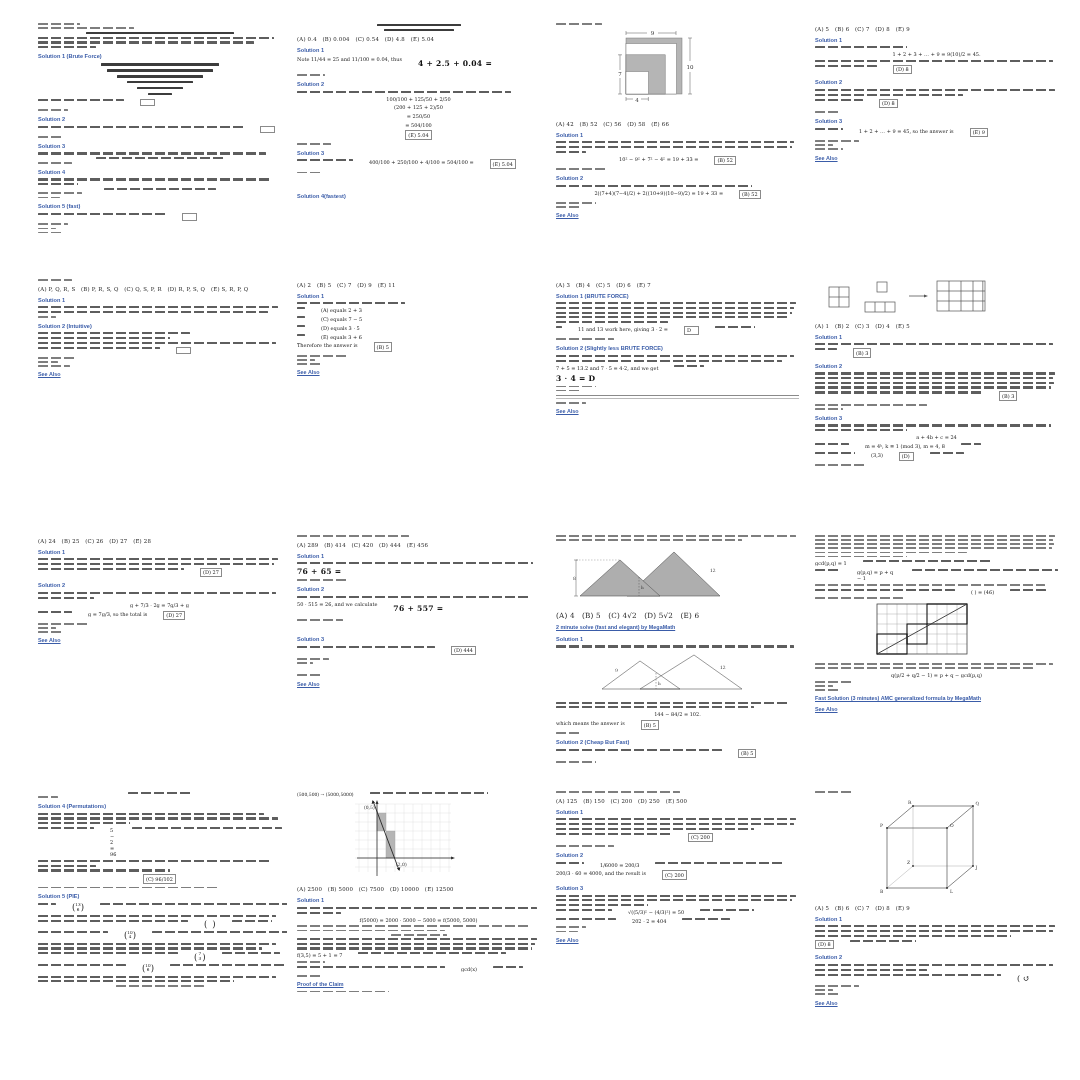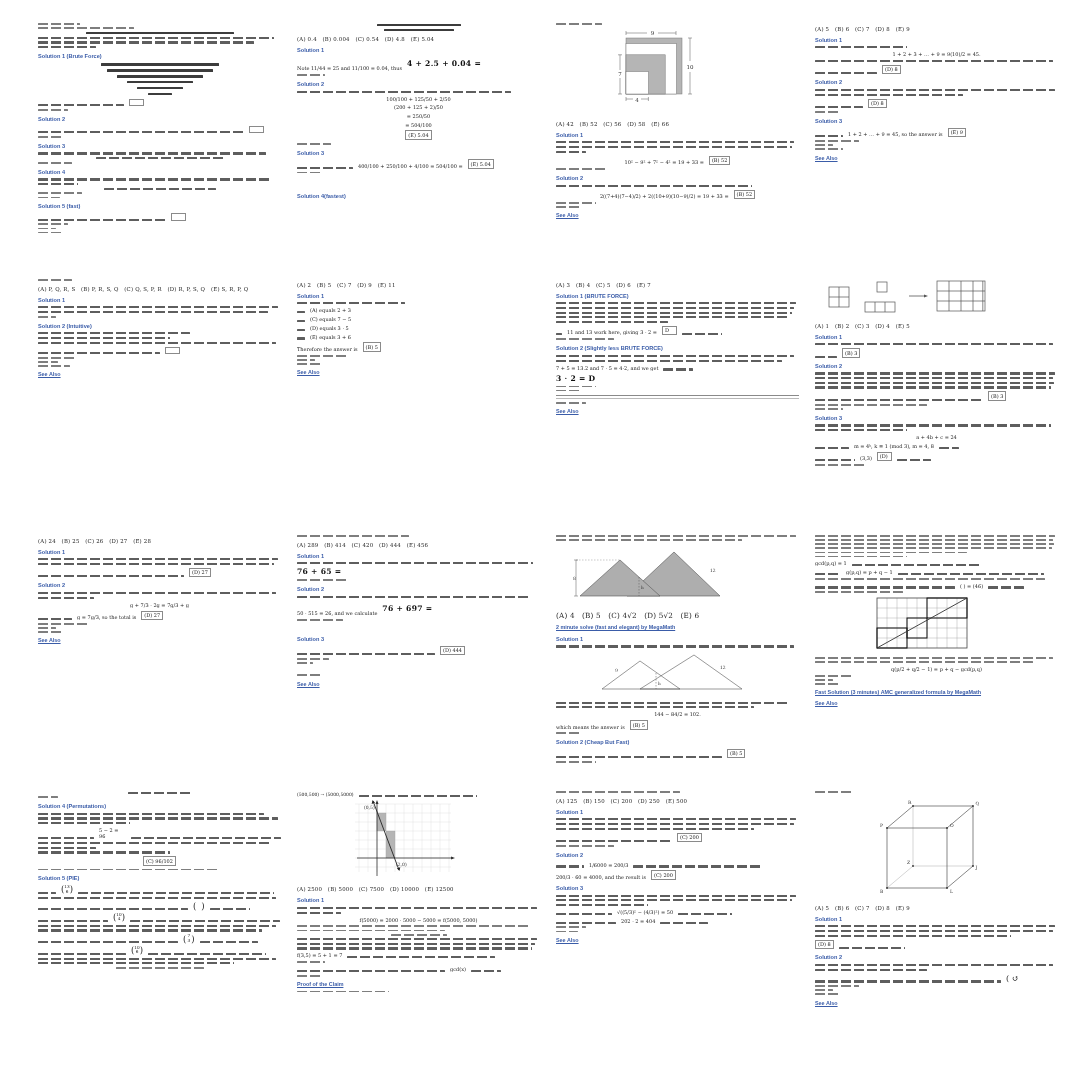--- a/index.html
+++ b/index.html
@@ -10,21 +10,21 @@
 .lines{margin:1px 0}
 .tl{height:2.2px;background:repeating-linear-gradient(90deg,#5e5e5e 0 10px,rgba(0,0,0,0) 10px 13px);margin:2.5px 0;border-radius:.5px}
 .lines.sm .tl{height:1.9px;margin:2.2px 0;opacity:.8}
 .lines.dk .tl{background:#3c3c3c;height:2.5px}
 .lines.ctr .tl{margin-left:auto;margin-right:auto}
 .lines.sp .tl{margin-top:3.4px;margin-bottom:3.4px}
 .h{color:var(--link);font-weight:bold;font-size:5.6px;margin:5px 0 3px;line-height:1.2}
 .link{color:var(--link);font-weight:bold;font-size:5.4px;text-decoration:underline;margin:4.5px 0 3px;line-height:1.2;cursor:pointer}
 .ans{font-family:"DejaVu Serif",serif;font-size:5.4px;color:#1c1c1c;margin:4.5px 0;white-space:pre;letter-spacing:.2px}
 .ans.lg{font-size:7.2px}
-.mline{display:flex;align-items:flex-end;gap:5px;margin:2.8px 0;font-family:"DejaVu Serif",serif;font-size:5px;color:#222;min-height:4px}
+.mline{display:flex;align-items:flex-start;gap:16px;margin:2.8px 0;font-family:"DejaVu Serif",serif;font-size:5px;color:#222;min-height:4px}
 .mline.ctr{justify-content:center}
 .pb{height:2.1px;background:repeating-linear-gradient(90deg,#5e5e5e 0 10px,rgba(0,0,0,0) 10px 13px);border-radius:.5px;flex:0 0 auto}
 .bx{border:.7px solid #8a8a8a;padding:.5px 2px;font-size:5px;min-width:9px;min-height:4.5px;display:inline-block;line-height:1.3}
 .big{font-family:"DejaVu Serif",serif;font-weight:bold;font-size:7.6px;color:#111;margin:3px 0;letter-spacing:.3px}
 .smtxt{font-size:5px}
 .stack{text-align:center;font-family:"DejaVu Serif",serif;font-size:5px;color:#222;margin:3px 0}
 .stack div{margin:2.6px 0}
 .rule{border-top:1px solid #8a8a8a;border-bottom:1px solid #b9b9b9;height:1.4px;margin:4px 0 3px}
 .binom{display:inline-flex;align-items:center;font-family:"DejaVu Serif",serif;color:#222}
 .binom .pr{font-size:8.5px;font-weight:400;line-height:1}
@@ -335,21 +335,21 @@
       </div>
       <div class="h">Solution 2 (Slightly less BRUTE FORCE)</div>
       <div class="lines">
         <div class="tl" style="width: 238px;"></div>
         <div class="tl" style="width: 226px;"></div>
       </div>
       <div class="mline">
         <span>7 + 5 = 13.2 and 7 · 5 = 4·2, and we get</span>
         <span class="pb" style="width: 30px;"></span>
       </div>
-      <div class="big">3 · 2 = D</div>
+      <div class="big">3 · 4 = D</div>
       <div class="lines sm">
         <div class="tl" style="width: 40px;"></div>
       </div>
       <div class="lines sm">
         <div class="tl" style="width: 24px;"></div>
       </div>
       <div class="rule"></div>
       <div class="lines sm">
         <div class="tl" style="width: 30px;"></div>
       </div>
@@ -468,21 +468,21 @@
       <div class="big">76 + 65 =</div>
       <div class="lines sm">
         <div class="tl" style="width: 50px;"></div>
       </div>
       <div class="h">Solution 2</div>
       <div class="lines">
         <div class="tl" style="width: 234px;"></div>
       </div>
       <div class="mline">
         <span class="smtxt">50 · 515 = 26, and we calculate</span>
-        <span class="big">76 + 697 =</span>
+        <span class="big">76 + 557 =</span>
       </div>
       <div class="lines sm">
         <div class="tl" style="width: 46px;"></div>
       </div>
       <div style="height: 8px;"></div>
       <div class="h">Solution 3</div>
       <div class="mline">
         <span class="pb" style="width: 138px;"></span>
         <span class="bx">(D) 444</span>
       </div>

